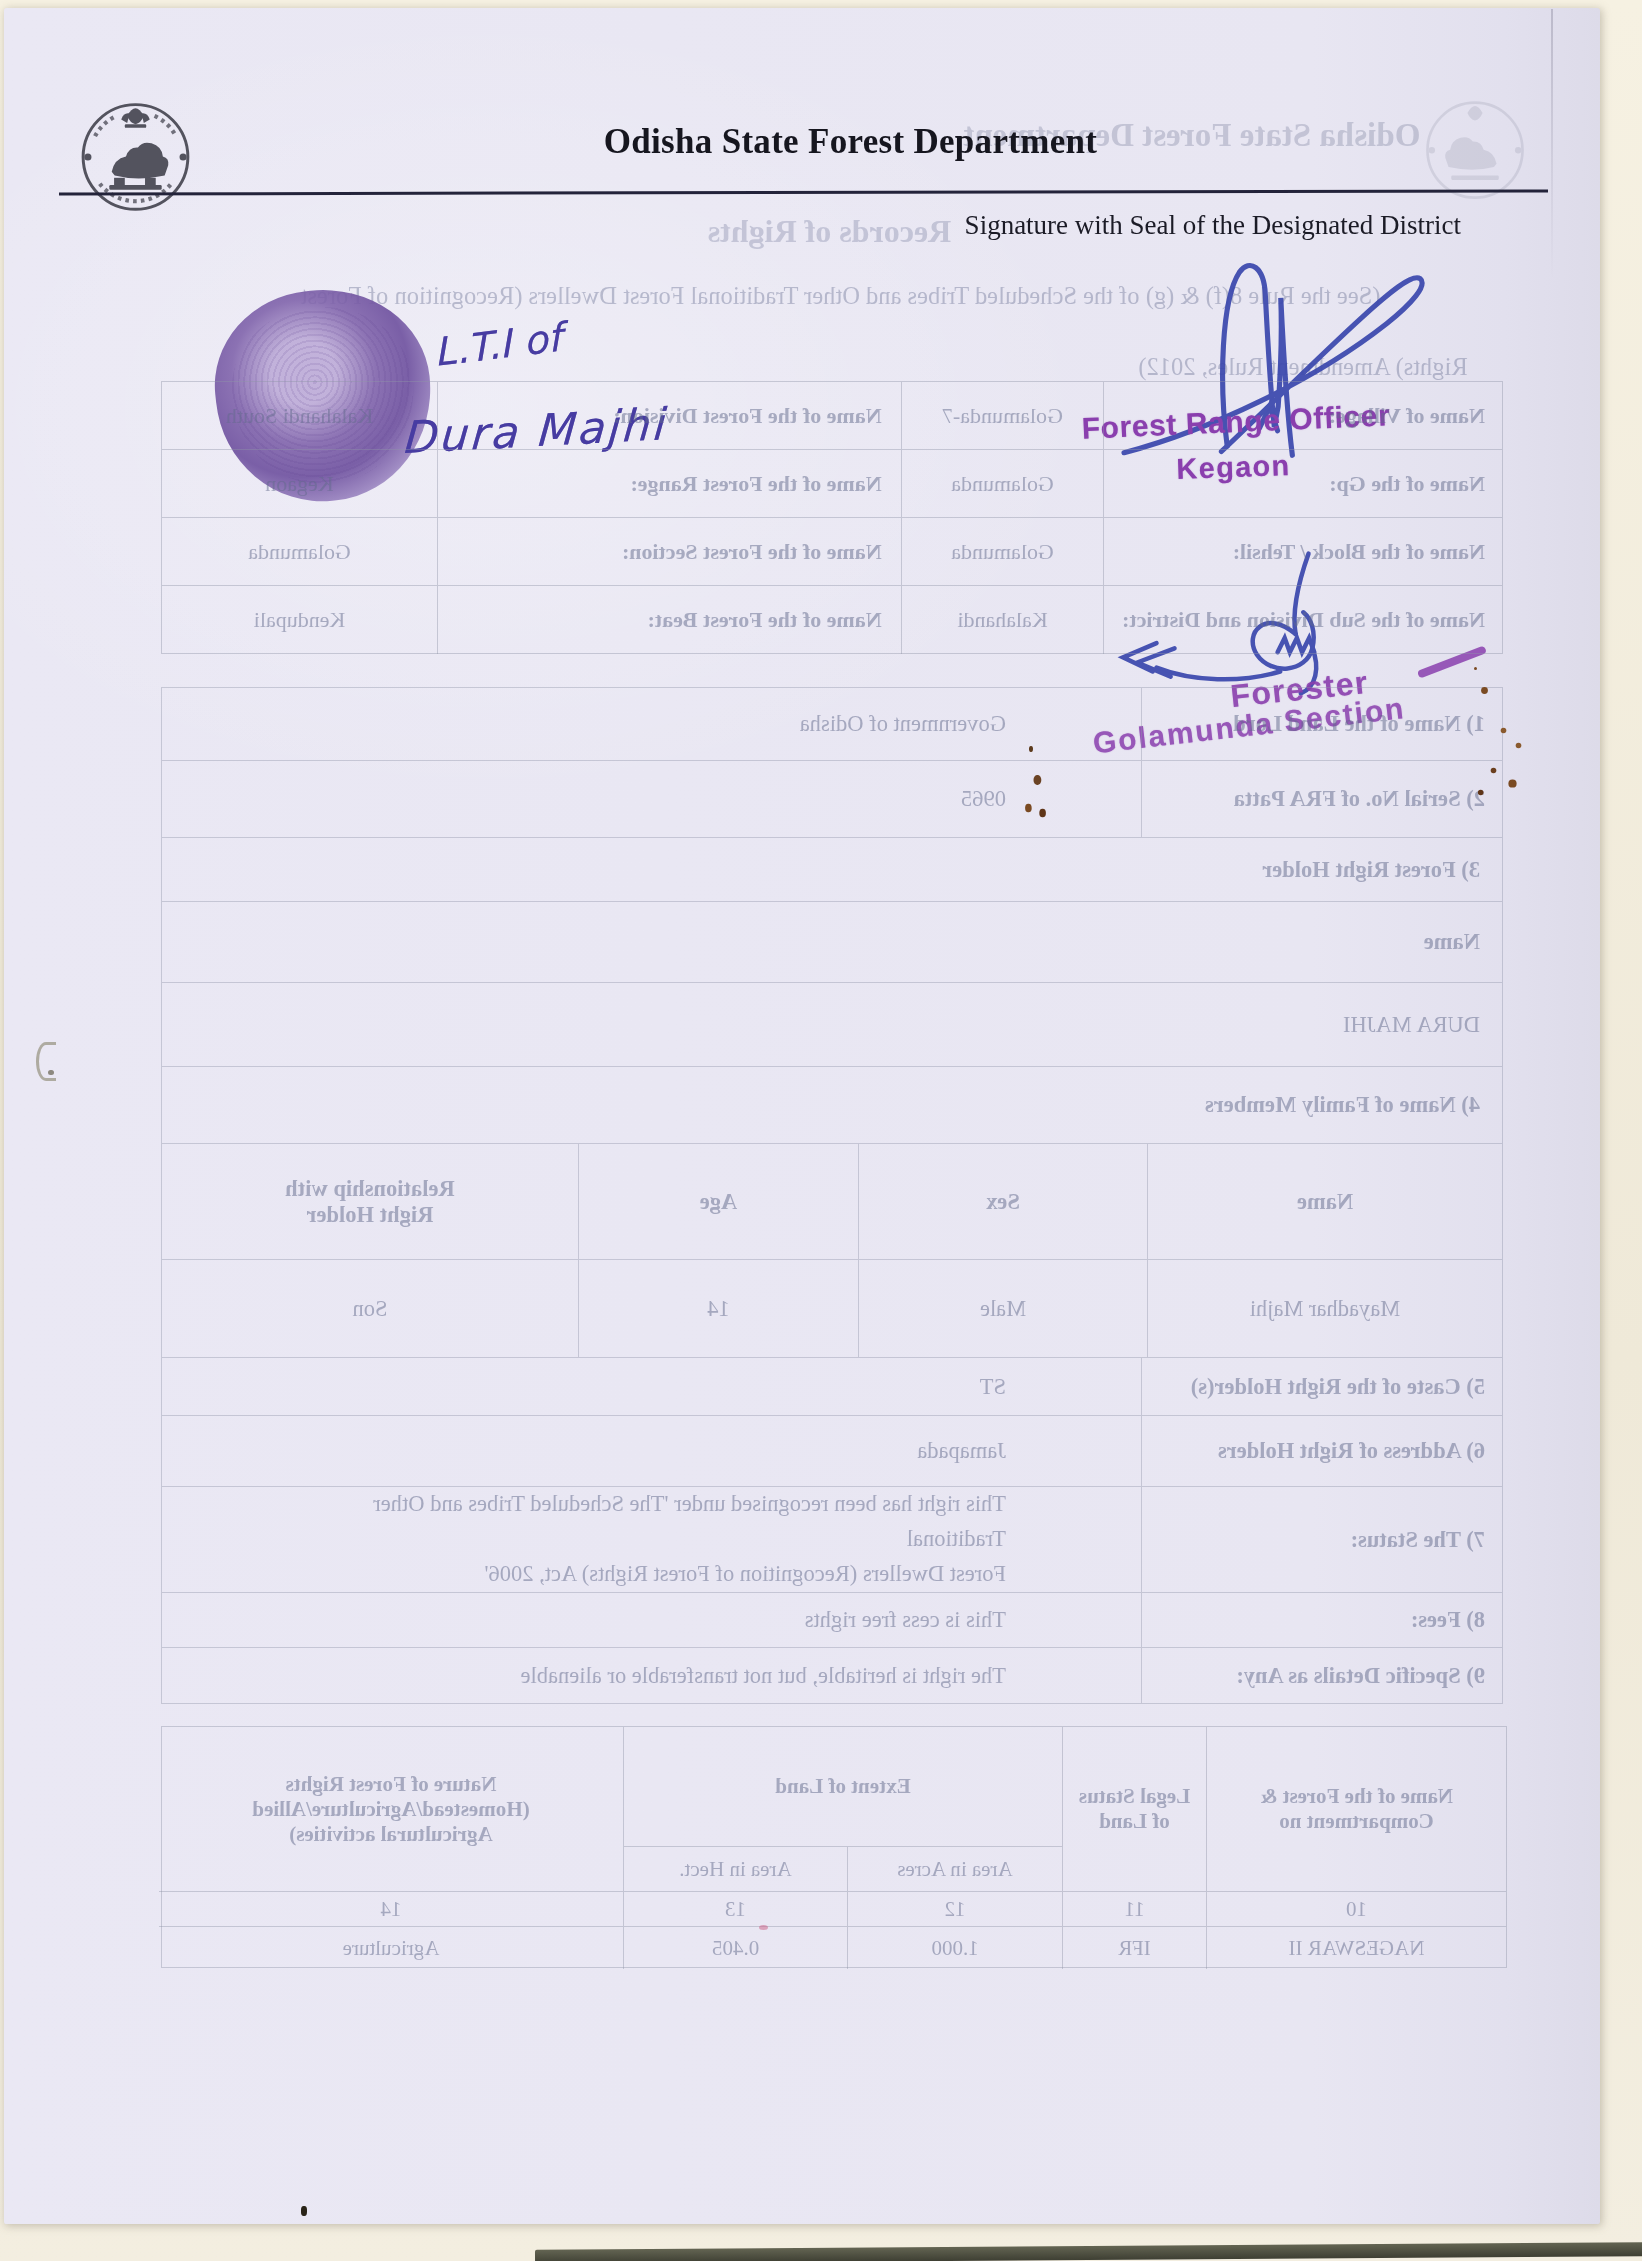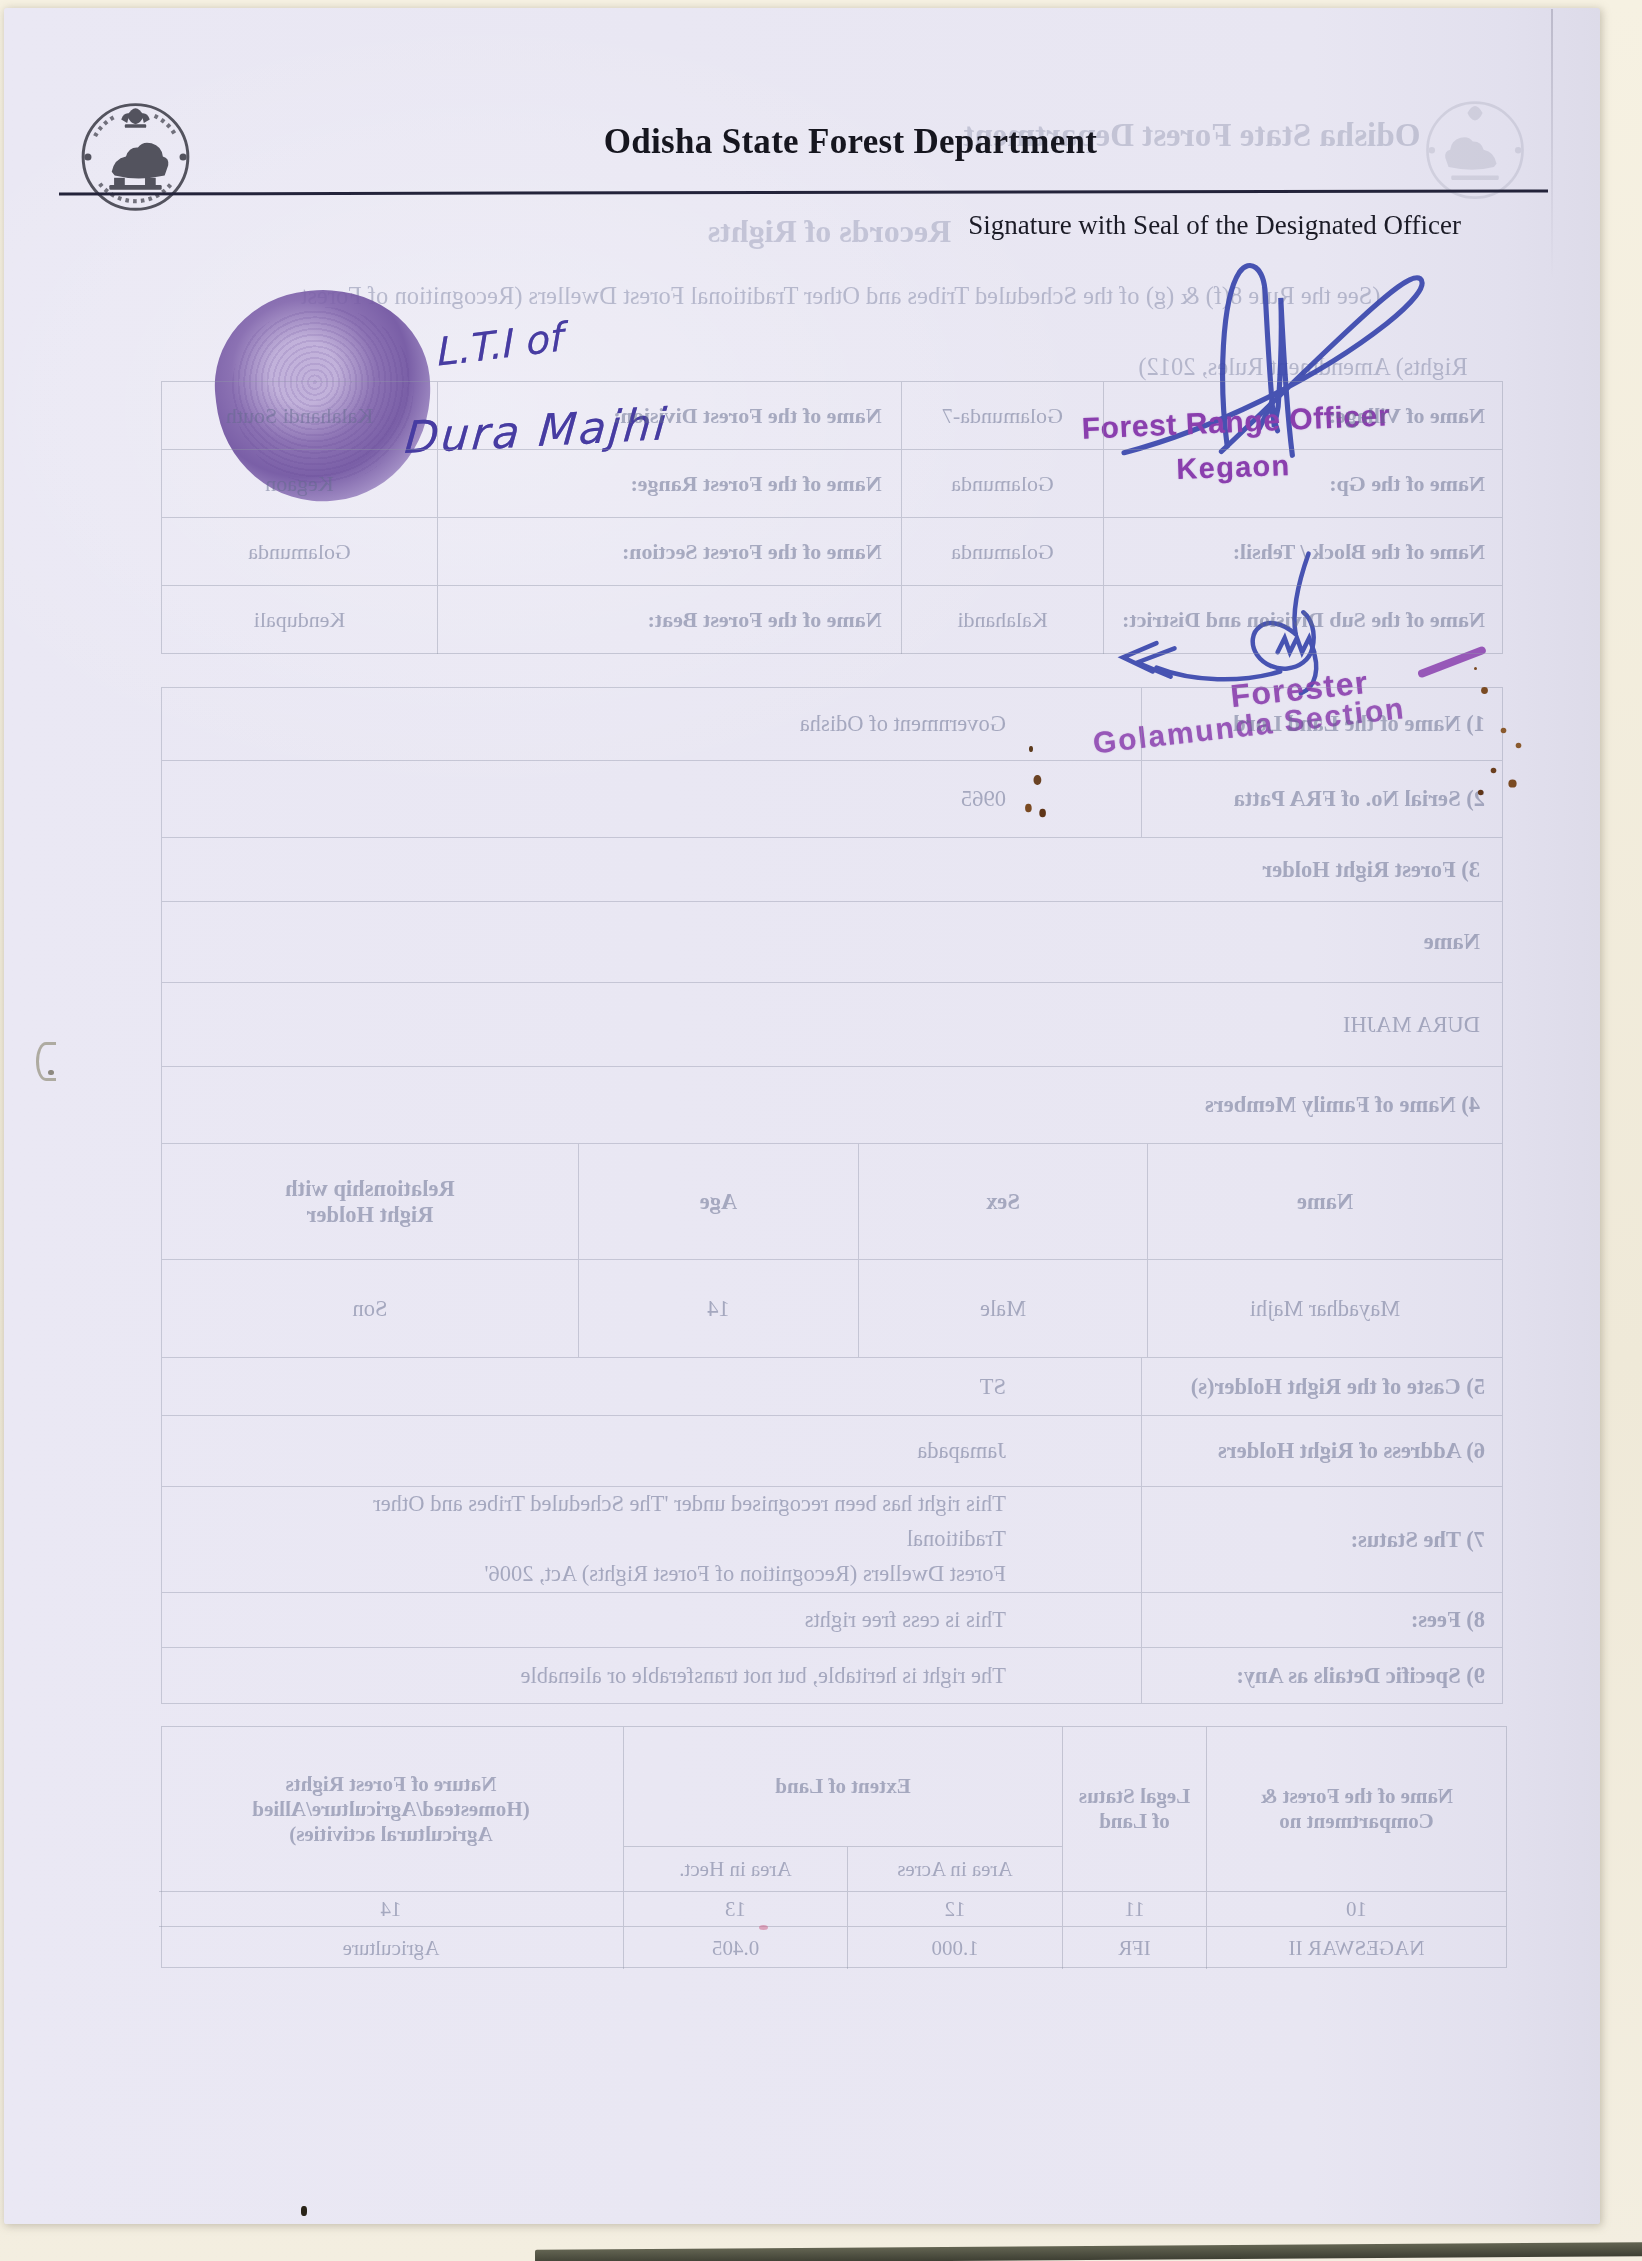--- a/index.html
+++ b/index.html
@@ -135,21 +135,21 @@
       <rect x="56" y="152" width="88" height="8" rx="2"></rect>
       <circle cx="20" cy="105" r="6"></circle>
         <circle cx="180" cy="105" r="6"></circle>
     </g>
   </svg>
 
   <div class="g-title ghost">Odisha State Forest Department</div>
   <div class="title">Odisha State Forest Department</div>
   <div class="hr"></div>
   <div class="g-heading ghost">Records of Rights</div>
-  <div class="sig-caption">Signature with Seal of the Designated Officer</div>
+  <div class="sig-caption">Signature with Seal of the Designated District</div>
   <div class="g-rule1 ghost">(See the Rule 8(f) &amp; (g) of the Scheduled Tribes and Other Traditional Forest Dwellers (Recognition of Forest</div>
   <div class="g-rule2 ghost">Rights) Amendment Rules, 2012)</div>
 
   <div class="thumbprint"></div>
   <div class="hand hand1">L.T.I of</div>
   <div class="hand hand2">Dura Majhi</div>
 
   <svg class="sig-svg" style="left:1095px;top:254px;width:387px;height:213px;" viewBox="0 0 600 330">
     <g fill="none" stroke="#3a47ad" stroke-width="8" stroke-linecap="round">
       <path d="M205,298 C192,200 196,70 224,28 C240,6 262,20 264,62 C268,140 272,210 278,268 L284,236 C288,180 290,118 288,68 C292,150 298,250 306,312"></path>

